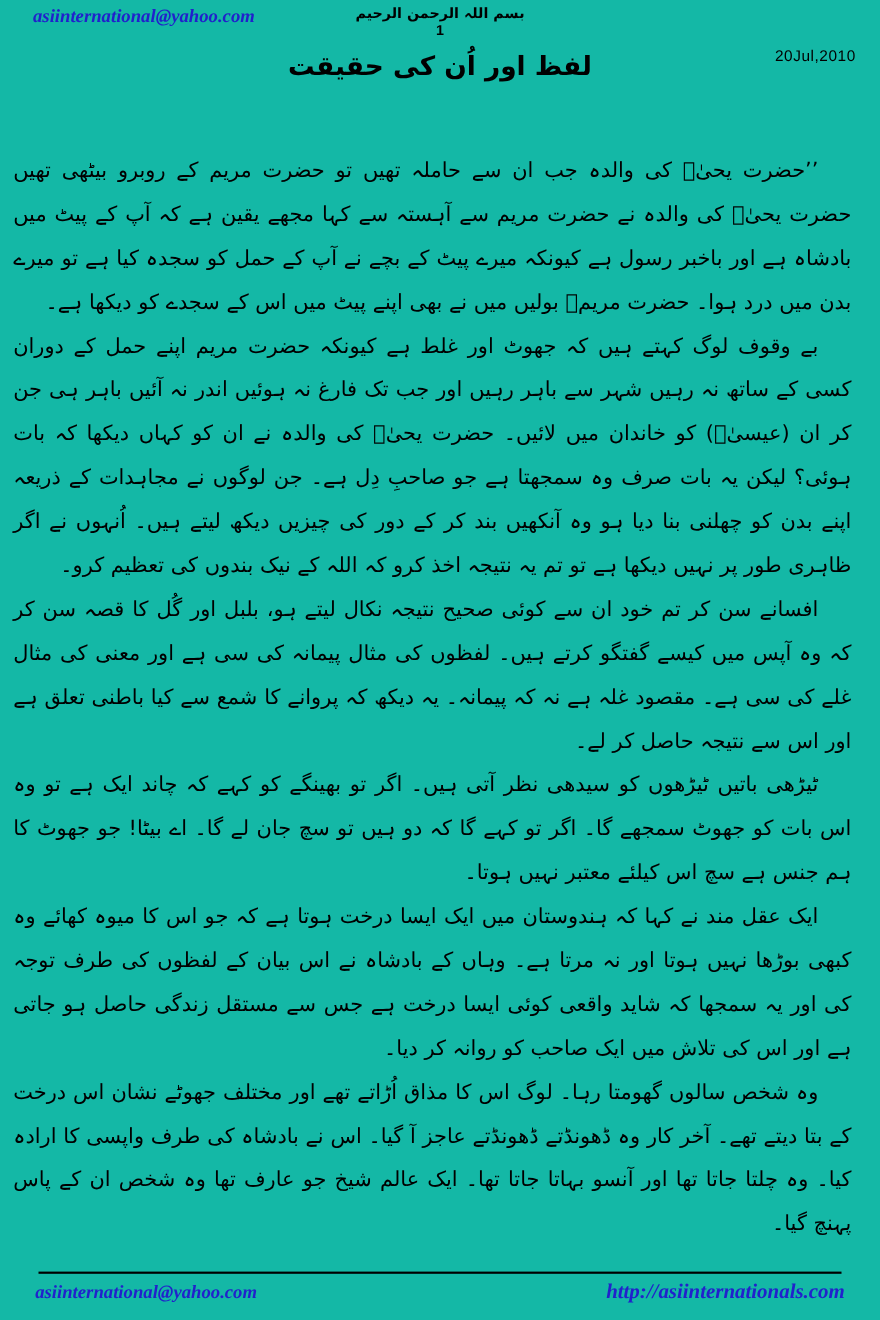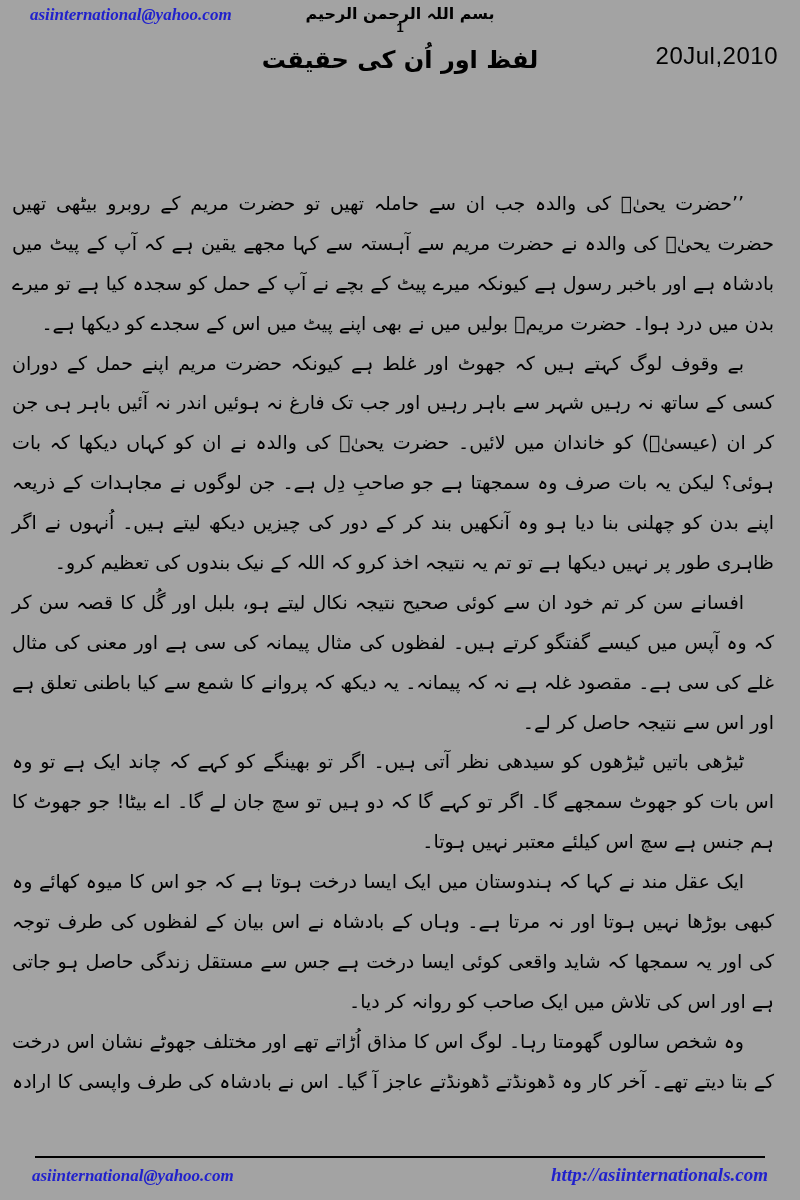--- a/index.html
+++ b/index.html
@@ -2,27 +2,26 @@
 <html lang="ur"><head>
 <meta charset="utf-8">
 <style>
   * { margin: 0; padding: 0; box-sizing: border-box; }
   html, body { background: #ffffff; }
   .page {
     position: relative;
     width: 800px;
     height: 1200px;
     margin: 0 auto;
-    background: #a3a3a3;
+    background: #14b8a6;
     color: #000000;
     font-family: "Liberation Sans", sans-serif;
     display: flex;
     flex-direction: column;
     overflow: hidden;
-    gap: 48px;
   }
   
   .header {
     position: relative;
     height: 132px;
     flex: 0 0 auto;
   }
   .email-script {
     font-family: "Liberation Serif", serif;
     font-style: italic;
@@ -34,38 +33,38 @@
     top: 5px;
     left: 30px;
     font-size: 17px;
   }
   .bismillah {
     position: absolute;
     top: 4px;
     left: 50%;
     transform: translateX(-50%);
     font-family: "DejaVu Sans", sans-serif;
-    font-size: 16px;
+    font-size: 13px;
     font-weight: bold;
     white-space: nowrap;
     direction: rtl;
   }
   .page-number {
     position: absolute;
     top: 20px;
     left: 50%;
     transform: translateX(-50%);
     font-size: 13px;
     font-weight: bold;
   }
   .doc-date {
     position: absolute;
     top: 42px;
     right: 22px;
-    font-size: 24px;
+    font-size: 14px;
     letter-spacing: 0.5px;
   }
   .doc-title {
     position: absolute;
     top: 46px;
     left: 50%;
     transform: translateX(-50%);
     font-family: "DejaVu Sans", sans-serif;
     font-size: 24px;
     font-weight: bold;

